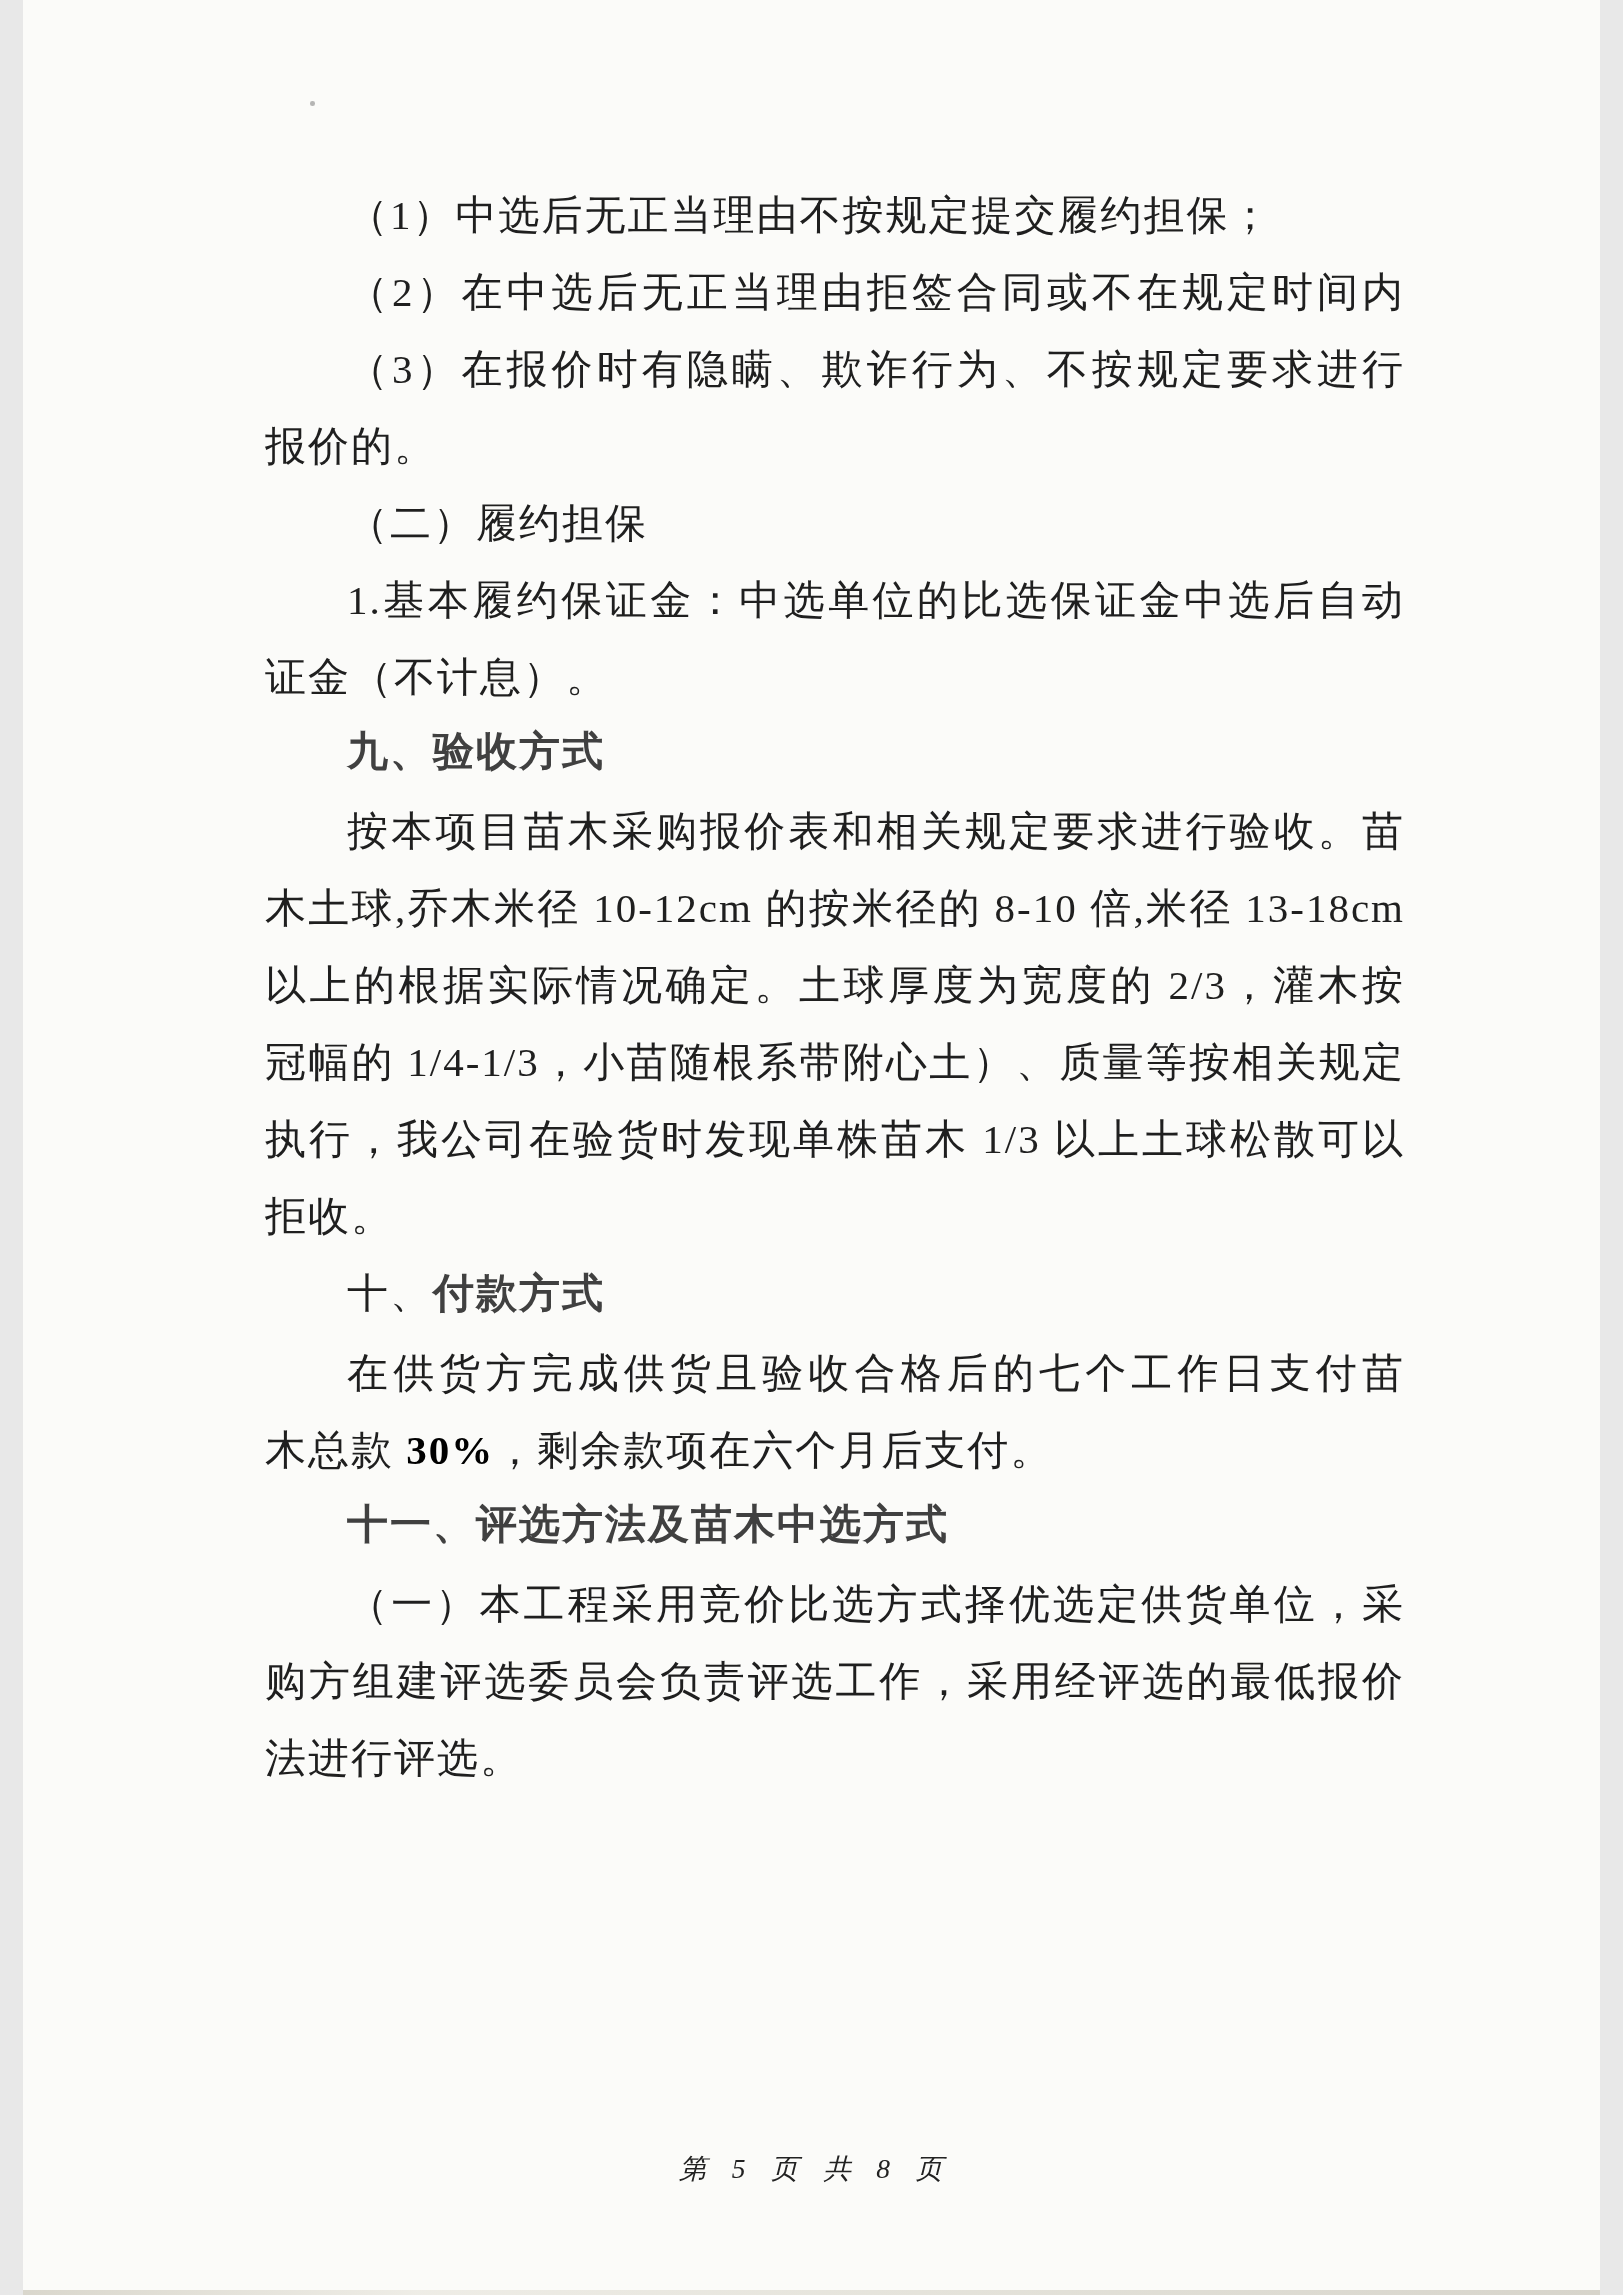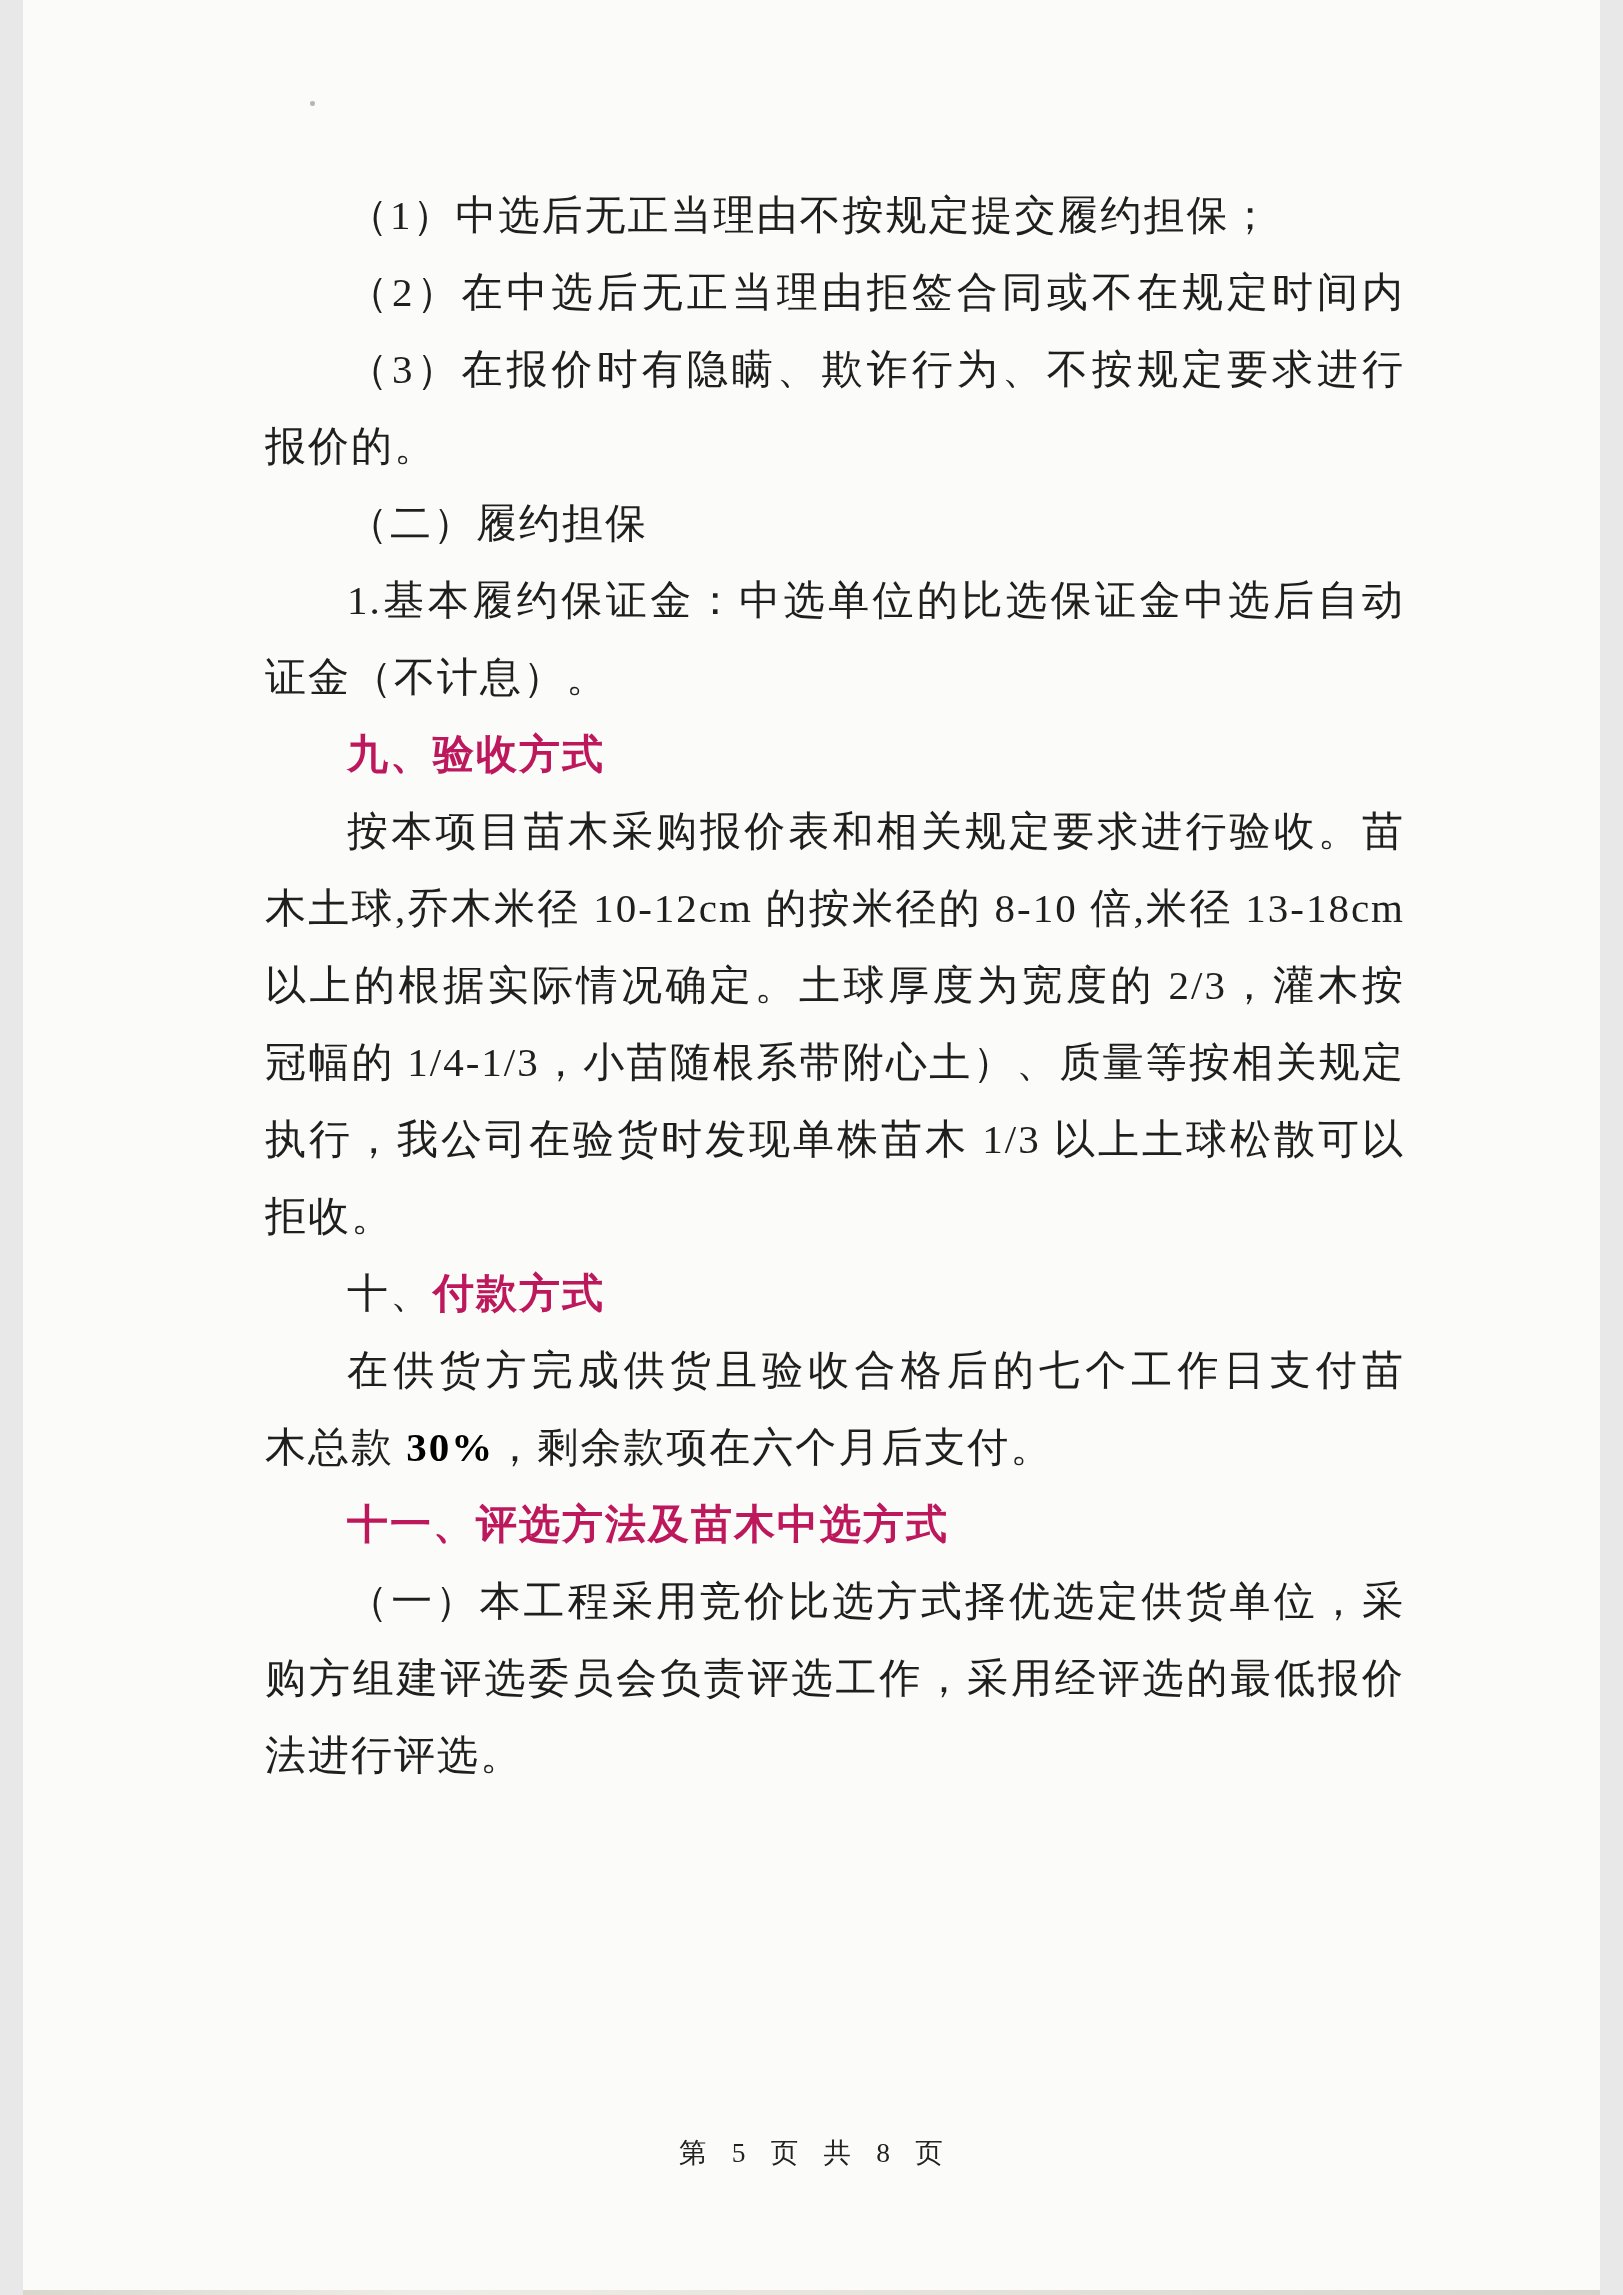--- a/index.html
+++ b/index.html
@@ -34,43 +34,44 @@
   .line.j {
     white-space: normal;
     text-align: justify;
     text-align-last: justify;
     text-justify: inter-ideograph;
   }
   .line.ind {
     text-indent: 82px;
   }
   .head, .head-part {
-    font-family: Liberation Sans, sans-serif;
+    font-family: Liberation Mono, monospace;
     font-weight: 700;
-    color: #be185d;
+    color: #404040;
   }
   .num-regular {
     font-family: "Liberation Serif", "DejaVu Serif", serif;
     font-weight: 400;
     color: #1f1f1f;
   }
   .strong-num {
     font-weight: 700;
     color: #000000;
   }
   .footer {
     position: absolute;
     left: 8px;
     right: 0;
     top: 2135px;
     text-align: center;
     font-size: 27.5px;
     letter-spacing: 9.2px;
     color: #222;
-    margin: 0;
+    margin: 16px;
+    font-style: italic;
   }
   .speck {
     position: absolute;
     left: 287px;
     top: 101px;
     width: 4.6px;
     height: 4.6px;
     border-radius: 50%;
     background: #8f8f8f;
     opacity: 0.65;

